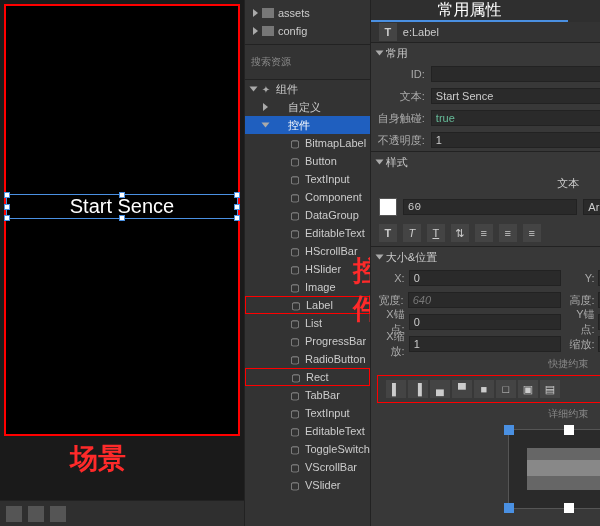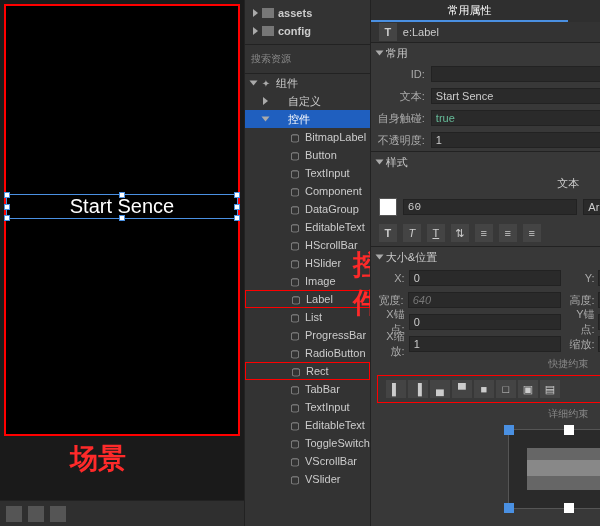--- a/index.html
+++ b/index.html
@@ -49,38 +49,38 @@
 .h-tc { top: -3px; left: 50%; margin-left: -3px; }
 .h-bc { bottom: -3px; left: 50%; margin-left: -3px; }
 .h-ml { top: 50%; left: -3px; margin-top: -3px; }
 .h-mr { top: 50%; right: -3px; margin-top: -3px; }
 .anno-red { color: #ff2a2a; font-size: 28px; font-weight: bold; position: absolute; pointer-events: none; }
 .anno-stage { left: 70px; top: 440px; }
 .bottom-toolbar { height: 26px; background: #2f2f2f; display: flex; align-items: center; gap: 6px; padding: 0 6px; border-top: 1px solid #222; }
 .tb-icon { width: 16px; height: 16px; background: #555; }
 
 
-.tree-top { padding: 4px 0; font-weight: bold; }
+.tree-top { padding: 4px 0; }
 .tree-row { display: flex; align-items: center; height: 18px; padding-left: 8px; gap: 4px; cursor: default; }
 .tri { width: 0; height: 0; border-top: 4px solid transparent; border-bottom: 4px solid transparent; border-left: 5px solid #aaa; }
 .tri.open { transform: rotate(90deg); }
 .folder-icon { width: 12px; height: 10px; background: #777; }
-.mid-search { height: 30px; border-top: 1px solid #222; border-bottom: 1px solid #222; display: flex; align-items: center; padding: 0 6px; color: #888; font-size: 10px; }
+.mid-search { height: 36px; border-top: 1px solid #222; border-bottom: 1px solid #222; display: flex; align-items: center; padding: 0 6px; color: #888; font-size: 10px; }
 .mid-body { flex: 1; overflow: auto; position: relative; }
 .comp-row { display: flex; align-items: center; height: 18px; gap: 4px; padding-left: 6px; }
 .comp-row.lv1 { padding-left: 18px; }
 .comp-row.lv3 { padding-left: 44px; }
 .comp-row.sel { background: #1f5fbf; color: #fff; }
 .ci { width: 12px; height: 12px; display: inline-flex; align-items: center; justify-content: center; font-size: 10px; color: #aaa; }
 .red-box { border: 1px solid red; }
 .anno-comp { left: 108px; top: 172px; }
 
 
 .tabs { display: flex; height: 22px; background: #2f2f2f; }
-.tab { flex: 1; display: flex; align-items: center; justify-content: center; font-size: 11px; border-bottom: 2px solid transparent; }
+.tab { flex: 1; display: flex; align-items: center; justify-content: center; font-size: 16px; border-bottom: 2px solid transparent; }
 .tab.active { border-bottom-color: #4a90e2; color: #fff; }
 .prop-header { height: 20px; display: flex; align-items: center; gap: 6px; padding: 0 8px; background: #333; }
 .section { border-top: 1px solid #222; }
 .sec-head { display: flex; align-items: center; gap: 4px; height: 20px; padding: 0 6px; }
 .prop-row { display: flex; align-items: center; height: 22px; padding: 0 6px; gap: 6px; }
 .prop-label { width: 48px; text-align: right; color: #aaa; }
 .prop-input { flex: 1; background: #2a2a2a; border: 1px solid #222; height: 16px; color: #ccc; padding: 0 4px; font-size: 11px; }
 .half { width: 48%; display: flex; align-items: center; gap: 4px; }
 .half .prop-label { width: 32px; }
 .style-row { display: flex; align-items: center; gap: 6px; padding: 4px 8px; }

